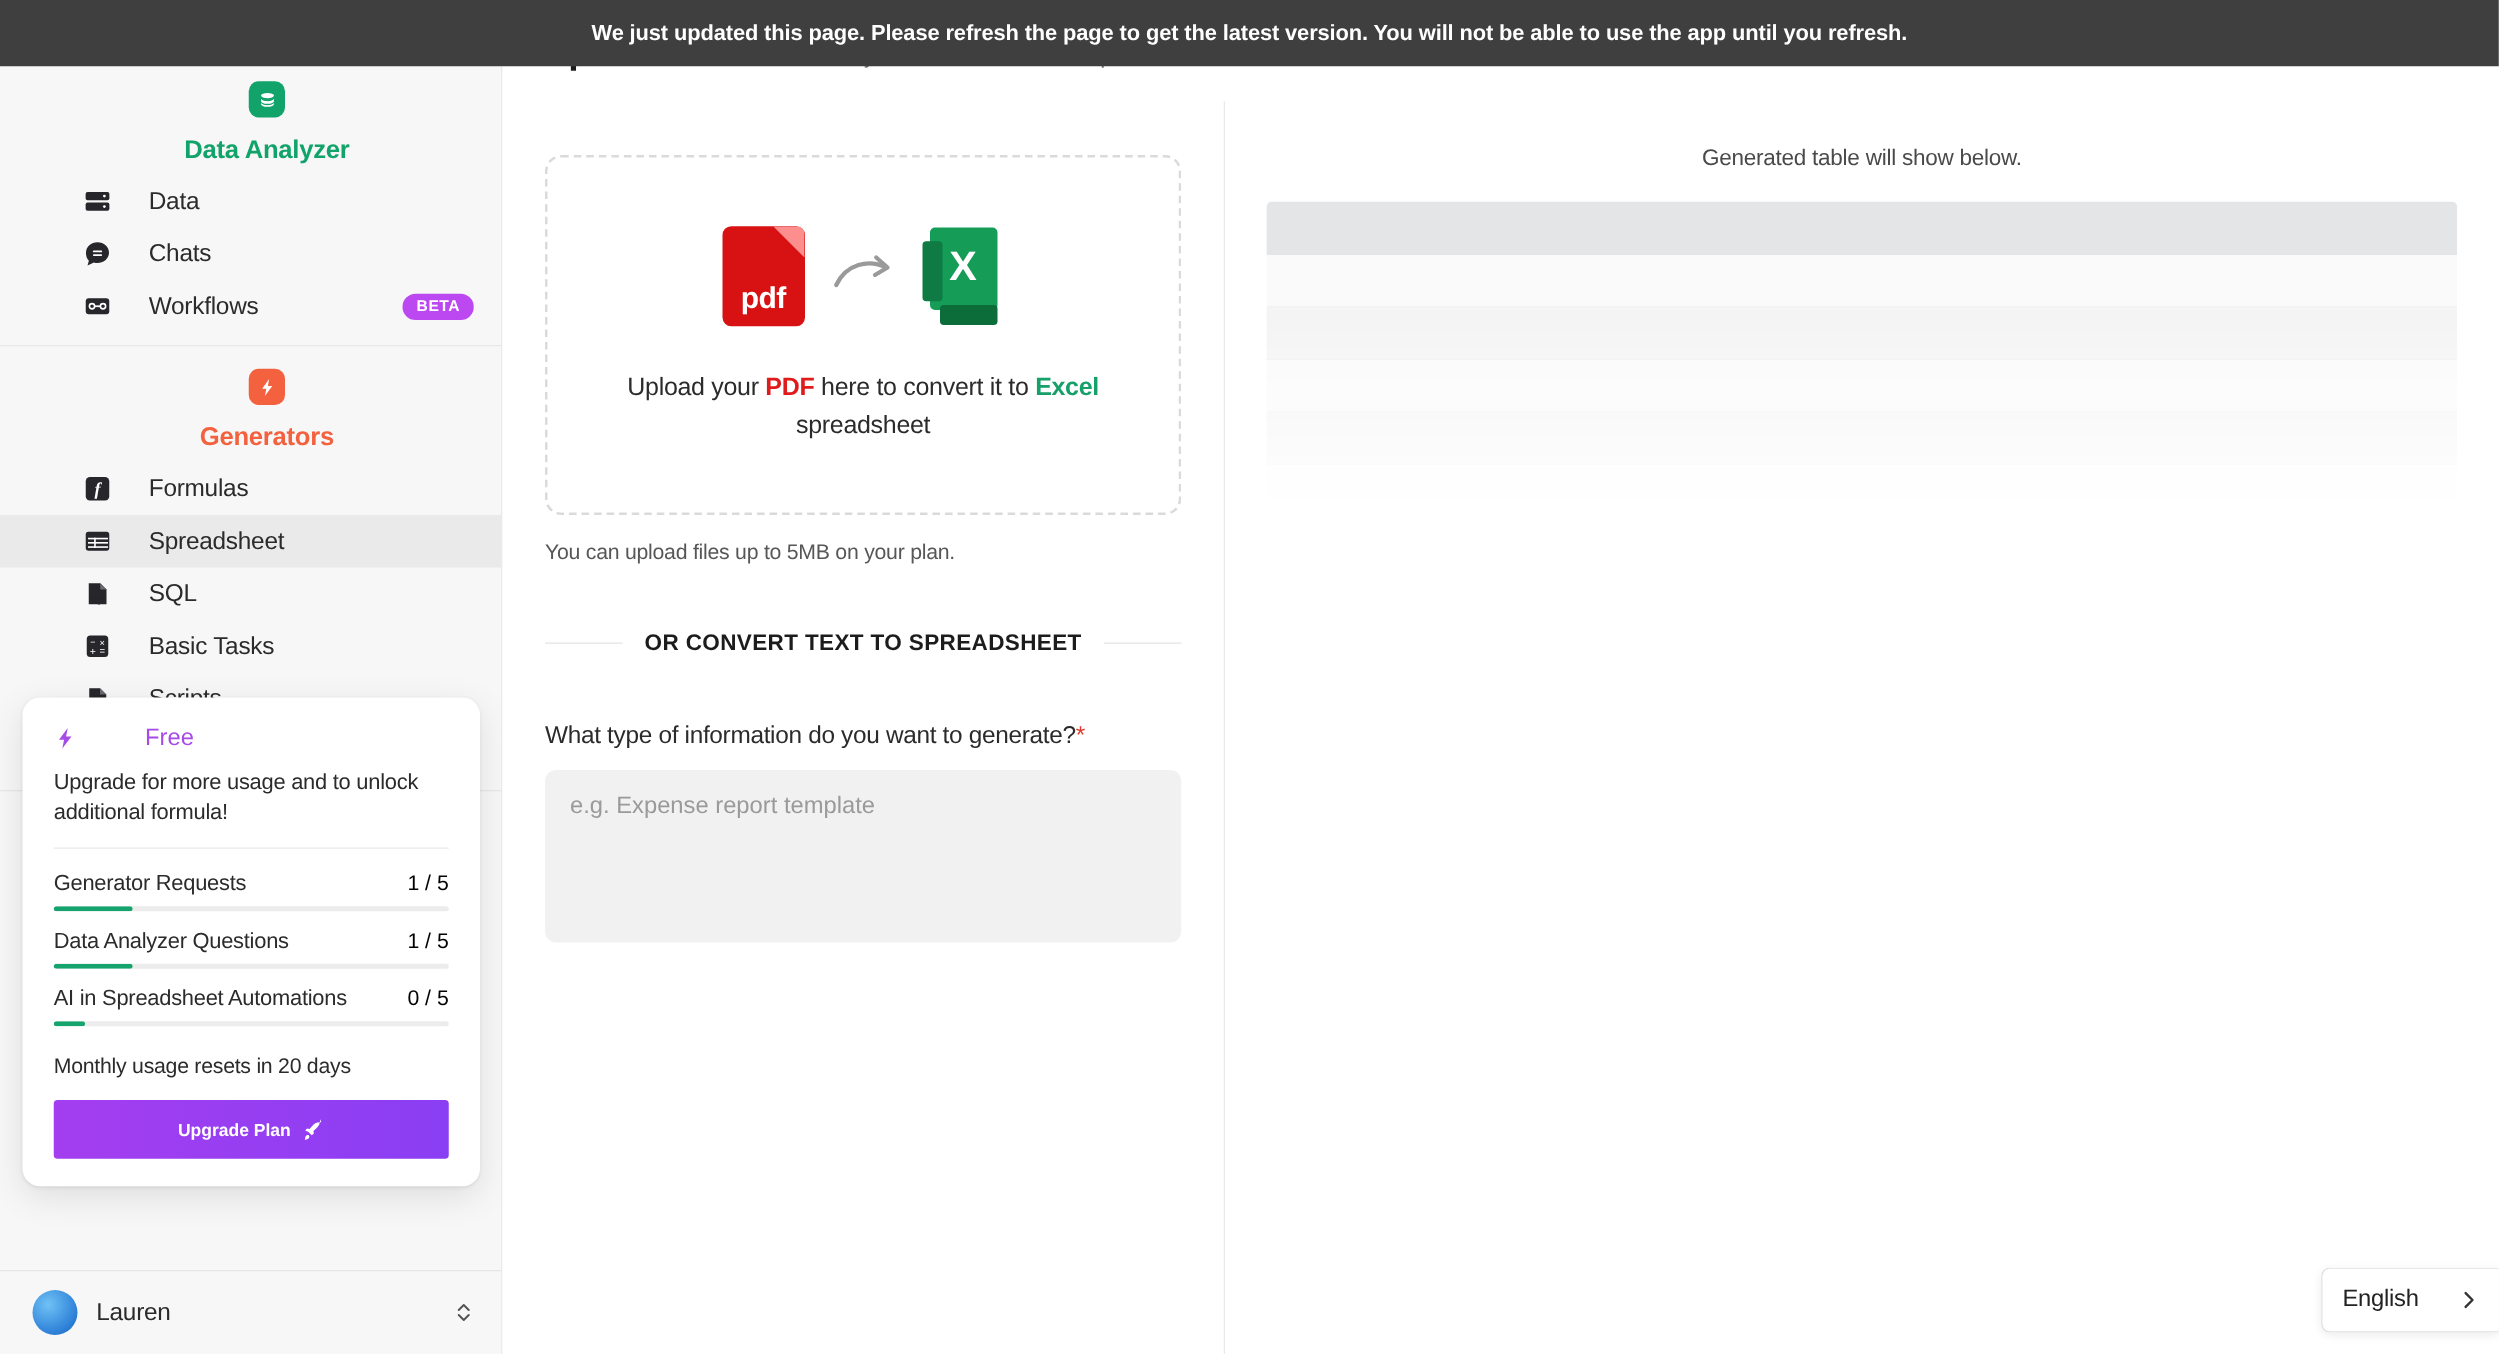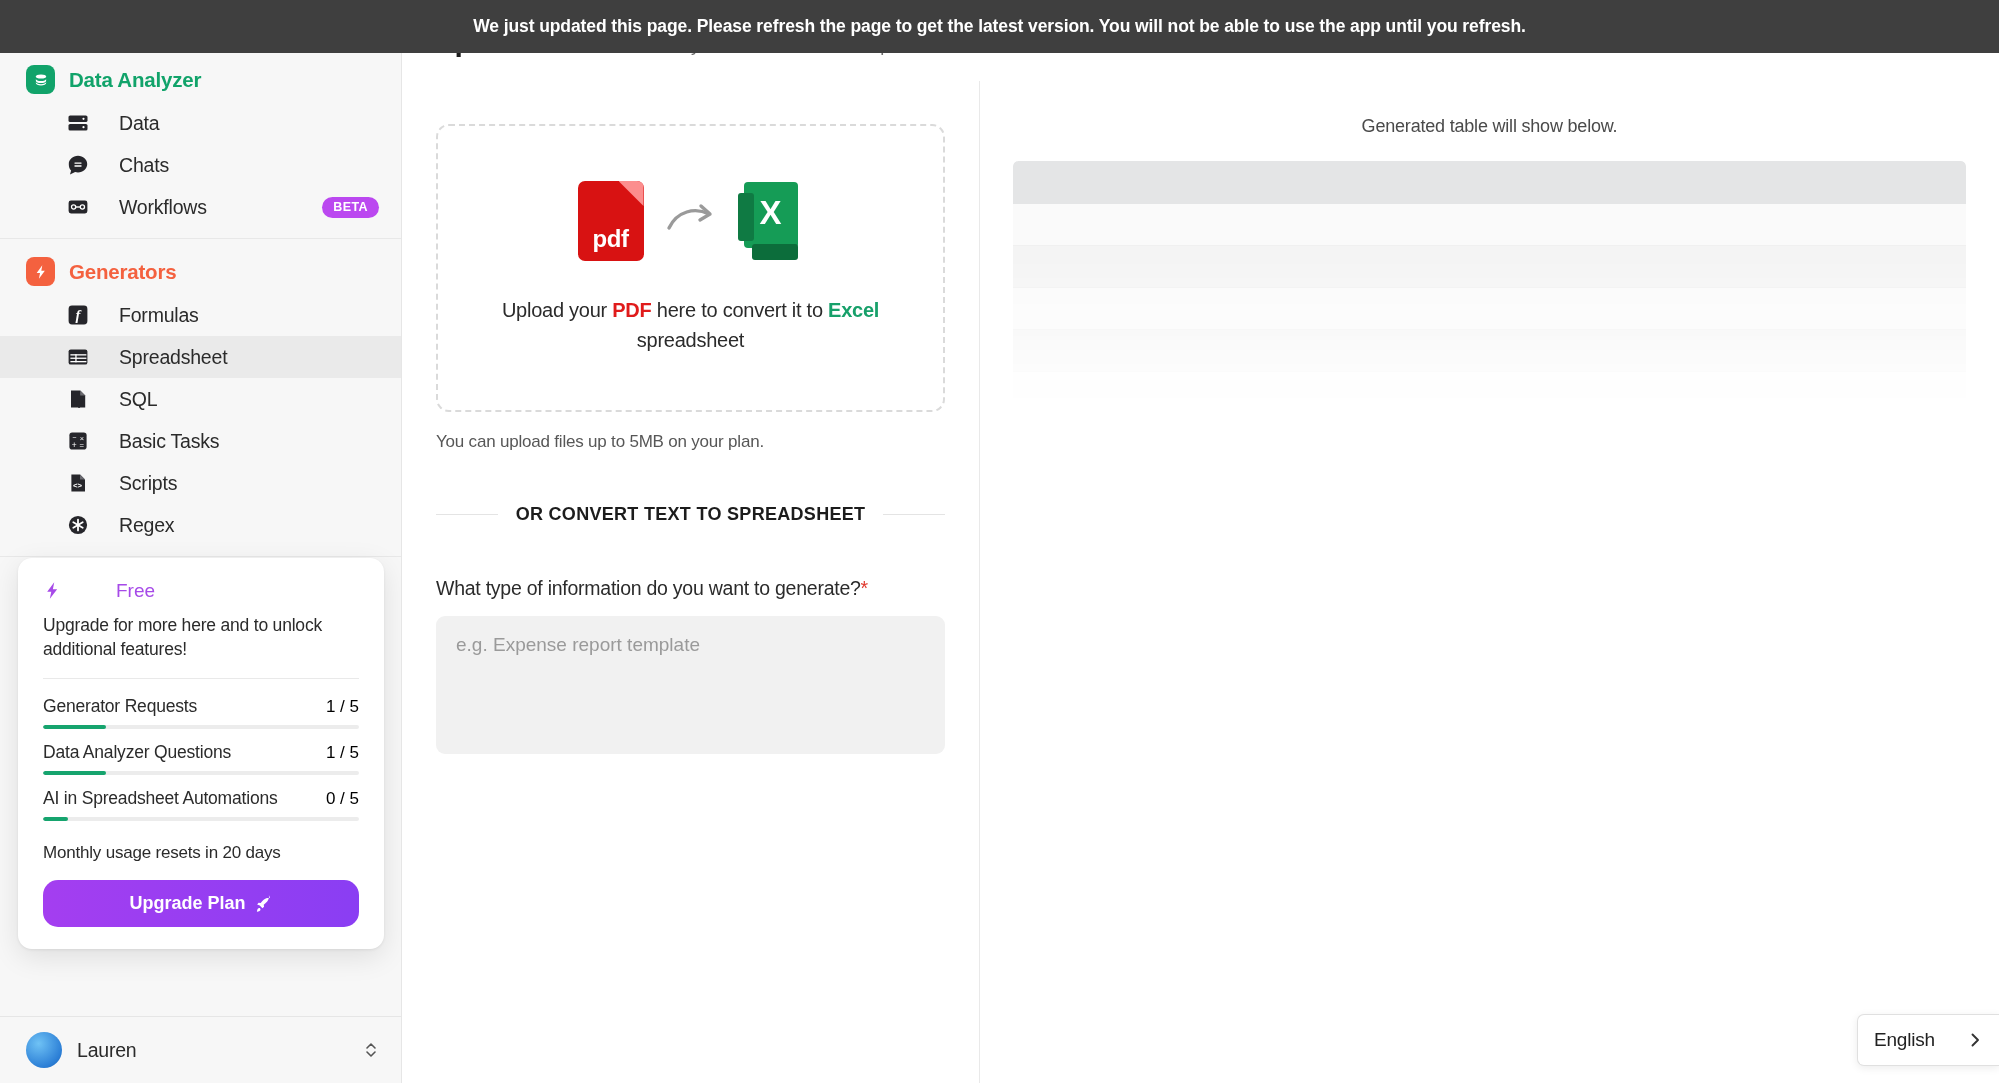--- a/index.html
+++ b/index.html
@@ -61,20 +61,21 @@
     flex: 1 1 auto;
     overflow: hidden;
     position: relative;
   }
   .sb-divider { height: 1px; background: #e8e8e8; margin: 10px 0; }
 
   .sb-group-header {
     display: flex; align-items: center; gap: 14px;
     padding: 8px 0 8px 26px;
     margin-top: 4px;
+    flex-direction: column;
   }
   .sb-group-header .gicon {
     width: 29px; height: 29px; border-radius: 8px;
     display: flex; align-items: center; justify-content: center;
     color: #fff; flex: none;
   }
   .sb-group-header .glabel {
     font-size: 20.5px; font-weight: 600; letter-spacing: -0.2px;
   }
   .gicon-analyzer { background: #11a36a; }
@@ -127,23 +128,23 @@
     margin-bottom: 8px;
   }
   .uc-meter-name { font-size: 17.5px; color: #2b2b2b; letter-spacing: -.2px; }
   .uc-meter-count { font-size: 17px; color: #000000; white-space: nowrap; }
   .uc-bar { height: 4px; background: #ececec; border-radius: 3px; overflow: hidden; }
   .uc-bar > span { display: block; height: 100%; background: #16a46e; border-radius: 3px; }
   .uc-reset { font-size: 17px; color: #2b2b2b; margin-top: 22px; letter-spacing: -.2px; }
   #upgrade-plan-button {
     margin-top: 17px;
     width: 100%; height: 47px;
-    border: none; border-radius: 15px;
+    border: none; border-radius: 3px;
     background: linear-gradient(90deg, #a43ef0 0%, #8a3ef3 100%);
-    color: #fff; font-size: 18px; font-weight: 600;
+    color: #fff; font-size: 14px; font-weight: 600;
     font-family: "Liberation Sans", sans-serif;
     cursor: pointer;
     display: flex; align-items: center; justify-content: center; gap: 9px;
   }
 
   
   #sidebar-user {
     flex: none; height: 67px;
     border-top: 1px solid #e6e6e6;
     background: #f7f7f7;
@@ -452,21 +453,21 @@
 
       <div id="upgrade-card">
         <div class="uc-tier">
           <span>
             <svg viewBox="0 0 20 20" width="19" height="19" fill="#a64ae8">
               <path d="M11.8 1.4 4.4 11.4h4.3l-1.5 7.4 7.7-10.2h-4.5z"></path>
             </svg>
           </span>
           <span class="uc-tier-label">Free</span>
         </div>
-        <div class="uc-sub">Upgrade for more here and to unlock additional features!</div>
+        <div class="uc-sub">Upgrade for more usage and to unlock additional formula!</div>
         <div class="uc-rule"></div>
 
         <div class="uc-meter">
           <div class="uc-meter-top">
             <span class="uc-meter-name">Generator Requests</span>
             <span class="uc-meter-count">1 / 5</span>
           </div>
           <div class="uc-bar">
               <span style="width:20%"></span>
             </div>

